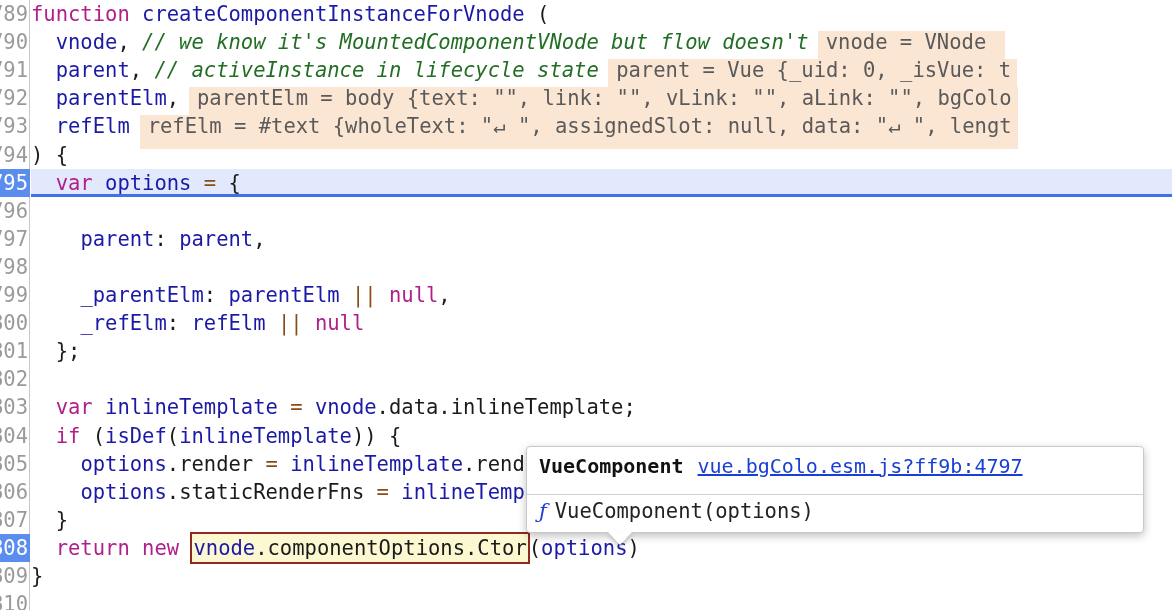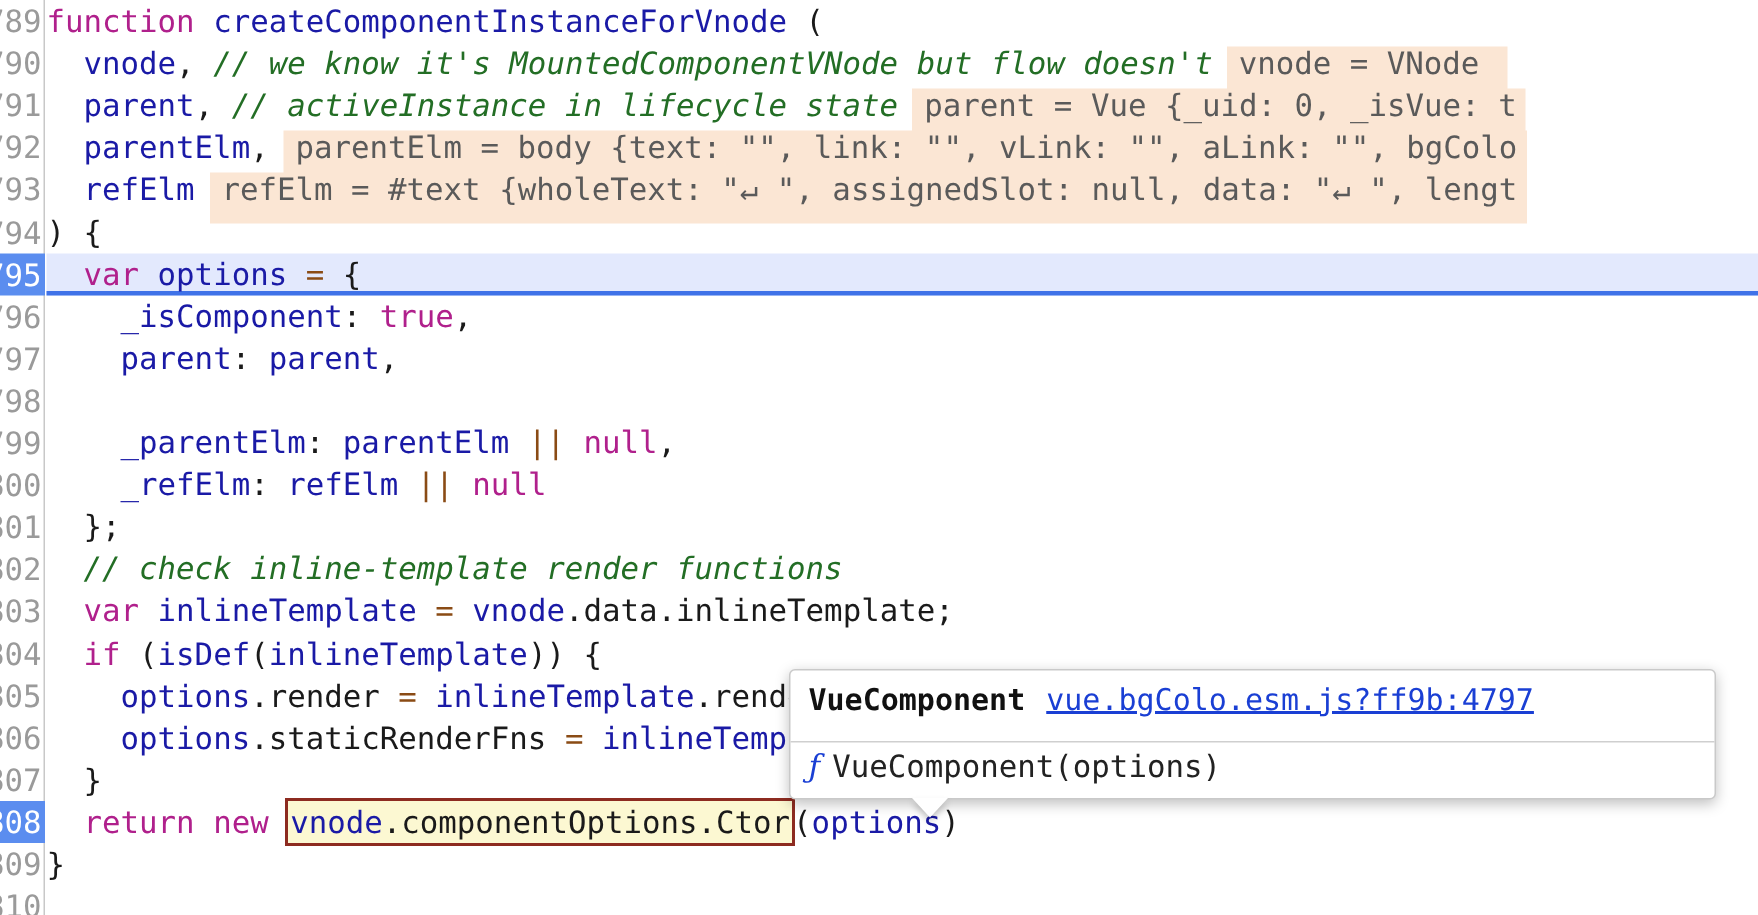--- a/index.html
+++ b/index.html
@@ -220,27 +220,27 @@
   <div id="gutter"></div>
 
   <div class="code-rows" id="code-rows">
       <div class="row" style="top: 0px; position: absolute; left: 0px; width: 1172px;"><div class="ln"><span>4789</span></div><div class="src"><span><span class="t-kw">function</span><span class="t-plain"> </span><span class="t-ident">createComponentInstanceForVnode</span><span class="t-plain"> </span><span class="t-punc">(</span></span></div></div>
       <div class="row" style="top: 28.1px; position: absolute; left: 0px; width: 1172px;"><div class="ln"><span>4790</span></div><div class="src"><span><span class="t-plain">  </span><span class="t-ident">vnode</span><span class="t-punc">,</span><span class="t-plain"> </span><span class="t-comment">// we know it's MountedComponentVNode but flow doesn't</span></span></div><div class="inline-val" style="left: 817.79px; max-width: 354.21px;">vnode = VNode </div></div>
       <div class="row" style="top: 56.2px; position: absolute; left: 0px; width: 1172px;"><div class="ln"><span>4791</span></div><div class="src"><span><span class="t-plain">  </span><span class="t-ident">parent</span><span class="t-punc">,</span><span class="t-plain"> </span><span class="t-comment">// activeInstance in lifecycle state</span></span></div><div class="inline-val" style="left: 608.18px; max-width: 563.82px;">parent = Vue {_uid: 0, _isVue: t</div></div>
       <div class="row" style="top: 84.3px; position: absolute; left: 0px; width: 1172px;"><div class="ln"><span>4792</span></div><div class="src"><span><span class="t-plain">  </span><span class="t-ident">parentElm</span><span class="t-punc">,</span></span></div><div class="inline-val" style="left: 188.96px; max-width: 983.04px;">parentElm = body {text: "", link: "", vLink: "", aLink: "", bgColo</div></div>
       <div class="row" style="top: 112.4px; position: absolute; left: 0px; width: 1172px;"><div class="ln"><span>4793</span></div><div class="src"><span><span class="t-plain">  </span><span class="t-ident">refElm</span></span></div><div class="inline-val" style="left: 139.64px; max-width: 1032.36px;">refElm = #text {wholeText: "↵ ", assignedSlot: null, data: "↵ ", lengt</div></div>
       <div class="row" style="top: 140.5px; position: absolute; left: 0px; width: 1172px;"><div class="ln"><span>4794</span></div><div class="src"><span><span class="t-punc">)</span><span class="t-plain"> </span><span class="t-punc">{</span></span></div></div>
       <div class="row marked current" style="top: 168.6px; position: absolute; left: 0px; width: 1172px;"><div class="hl"></div><div class="ln"><span>4795</span></div><div class="src"><span><span class="t-plain">  </span><span class="t-kw">var</span><span class="t-plain"> </span><span class="t-ident">options</span><span class="t-plain"> </span><span class="t-op">=</span><span class="t-plain"> </span><span class="t-punc">{</span></span></div></div>
-      <div class="row" style="top: 196.7px; position: absolute; left: 0px; width: 1172px;"><div class="ln"><span>4796</span></div><div class="src"><span><span class="t-plain">    </span><span class="t-ident">_isComponent</span><span class="t-punc">:</span><span class="t-plain"> </span><span class="t-lit">true</span><span class="t-punc">,</span></span></div></div>
+      <div class="row" style="top: 196.7px; position: absolute; left: 0px; width: 1172px;"><div class="ln"><span>4796</span></div></div>
       <div class="row" style="top: 224.8px; position: absolute; left: 0px; width: 1172px;"><div class="ln"><span>4797</span></div><div class="src"><span><span class="t-plain">    </span><span class="t-ident">parent</span><span class="t-punc">:</span><span class="t-plain"> </span><span class="t-ident">parent</span><span class="t-punc">,</span></span></div></div>
       <div class="row" style="top: 252.9px; position: absolute; left: 0px; width: 1172px;"><div class="ln"><span>4798</span></div></div>
       <div class="row" style="top: 281px; position: absolute; left: 0px; width: 1172px;"><div class="ln"><span>4799</span></div><div class="src"><span><span class="t-plain">    </span><span class="t-ident">_parentElm</span><span class="t-punc">:</span><span class="t-plain"> </span><span class="t-ident">parentElm</span><span class="t-plain"> </span><span class="t-op">||</span><span class="t-plain"> </span><span class="t-lit">null</span><span class="t-punc">,</span></span></div></div>
       <div class="row" style="top: 309.1px; position: absolute; left: 0px; width: 1172px;"><div class="ln"><span>4800</span></div><div class="src"><span><span class="t-plain">    </span><span class="t-ident">_refElm</span><span class="t-punc">:</span><span class="t-plain"> </span><span class="t-ident">refElm</span><span class="t-plain"> </span><span class="t-op">||</span><span class="t-plain"> </span><span class="t-lit">null</span></span></div></div>
       <div class="row" style="top: 337.2px; position: absolute; left: 0px; width: 1172px;"><div class="ln"><span>4801</span></div><div class="src"><span><span class="t-plain">  </span><span class="t-punc">}</span><span class="t-punc">;</span></span></div></div>
-      <div class="row" style="top: 365.3px; position: absolute; left: 0px; width: 1172px;"><div class="ln"><span>4802</span></div><div class="src"><span><span class="t-plain">  </span><span class="t-comment">// check inline-template render functions</span></span></div></div>
+      <div class="row" style="top: 365.3px; position: absolute; left: 0px; width: 1172px;"><div class="ln"><span>4802</span></div></div>
       <div class="row" style="top: 393.4px; position: absolute; left: 0px; width: 1172px;"><div class="ln"><span>4803</span></div><div class="src"><span><span class="t-plain">  </span><span class="t-kw">var</span><span class="t-plain"> </span><span class="t-ident">inlineTemplate</span><span class="t-plain"> </span><span class="t-op">=</span><span class="t-plain"> </span><span class="t-ident">vnode</span><span class="t-punc">.</span><span class="t-prop">data</span><span class="t-punc">.</span><span class="t-prop">inlineTemplate</span><span class="t-punc">;</span></span></div></div>
       <div class="row" style="top: 421.5px; position: absolute; left: 0px; width: 1172px;"><div class="ln"><span>4804</span></div><div class="src"><span><span class="t-plain">  </span><span class="t-kw">if</span><span class="t-plain"> </span><span class="t-punc">(</span><span class="t-ident">isDef</span><span class="t-punc">(</span><span class="t-ident">inlineTemplate</span><span class="t-punc">)</span><span class="t-punc">)</span><span class="t-plain"> </span><span class="t-punc">{</span></span></div></div>
       <div class="row" style="top: 449.6px; position: absolute; left: 0px; width: 1172px;"><div class="ln"><span>4805</span></div><div class="src"><span><span class="t-plain">    </span><span class="t-ident">options</span><span class="t-punc">.</span><span class="t-prop">render</span><span class="t-plain"> </span><span class="t-op">=</span><span class="t-plain"> </span><span class="t-ident">inlineTemplate</span><span class="t-punc">.</span><span class="t-prop">render</span></span></div></div>
       <div class="row" style="top: 477.7px; position: absolute; left: 0px; width: 1172px;"><div class="ln"><span>4806</span></div><div class="src"><span><span class="t-plain">    </span><span class="t-ident">options</span><span class="t-punc">.</span><span class="t-prop">staticRenderFns</span><span class="t-plain"> </span><span class="t-op">=</span><span class="t-plain"> </span><span class="t-ident">inlineTemplate</span><span class="t-punc">.</span><span class="t-prop">staticRenderFns</span></span></div></div>
       <div class="row" style="top: 505.8px; position: absolute; left: 0px; width: 1172px;"><div class="ln"><span>4807</span></div><div class="src"><span><span class="t-plain">  </span><span class="t-punc">}</span></span></div></div>
       <div class="row marked" style="top: 533.9px; position: absolute; left: 0px; width: 1172px;"><div class="ln"><span>4808</span></div><div class="src"><span><span class="t-plain">  </span><span class="t-kw">return</span><span class="t-plain"> </span><span class="t-kw">new</span><span class="t-plain"> </span></span><span class="expr-hl"><span class="t-ident">vnode</span><span class="t-punc">.</span><span class="t-prop">componentOptions</span><span class="t-punc">.</span><span class="t-prop">Ctor</span></span><span><span class="t-punc">(</span><span class="t-ident">options</span><span class="t-punc">)</span></span></div></div>
       <div class="row" style="top: 562px; position: absolute; left: 0px; width: 1172px;"><div class="ln"><span>4809</span></div><div class="src"><span><span class="t-punc">}</span></span></div></div>
       <div class="row" style="top: 590.1px; position: absolute; left: 0px; width: 1172px;"><div class="ln"><span>4810</span></div><div class="src"></div></div>
     </div>
 

